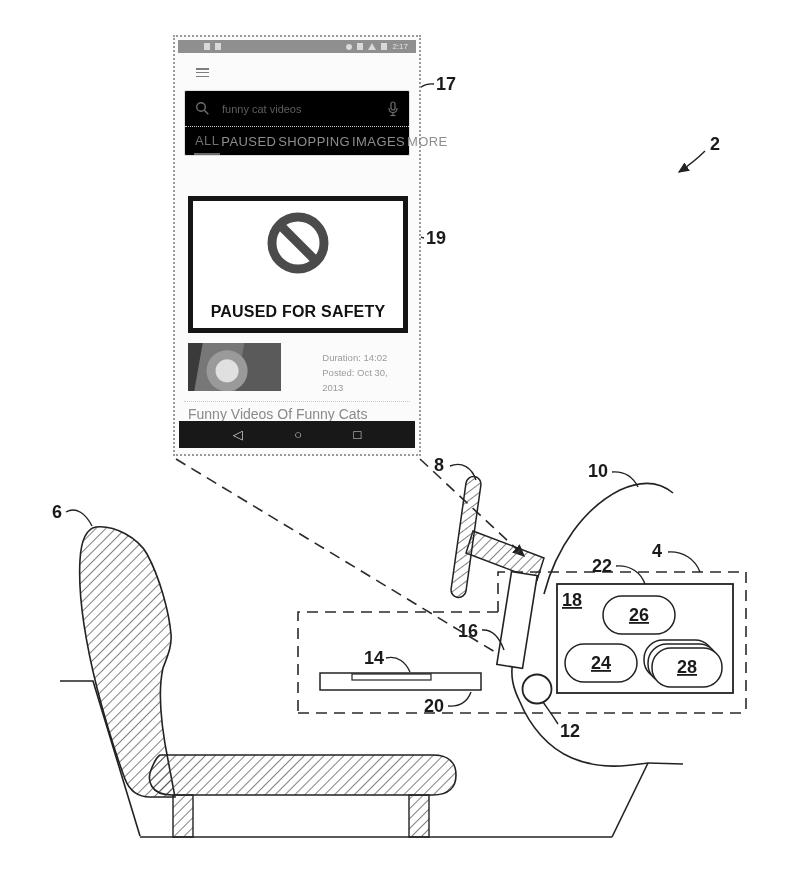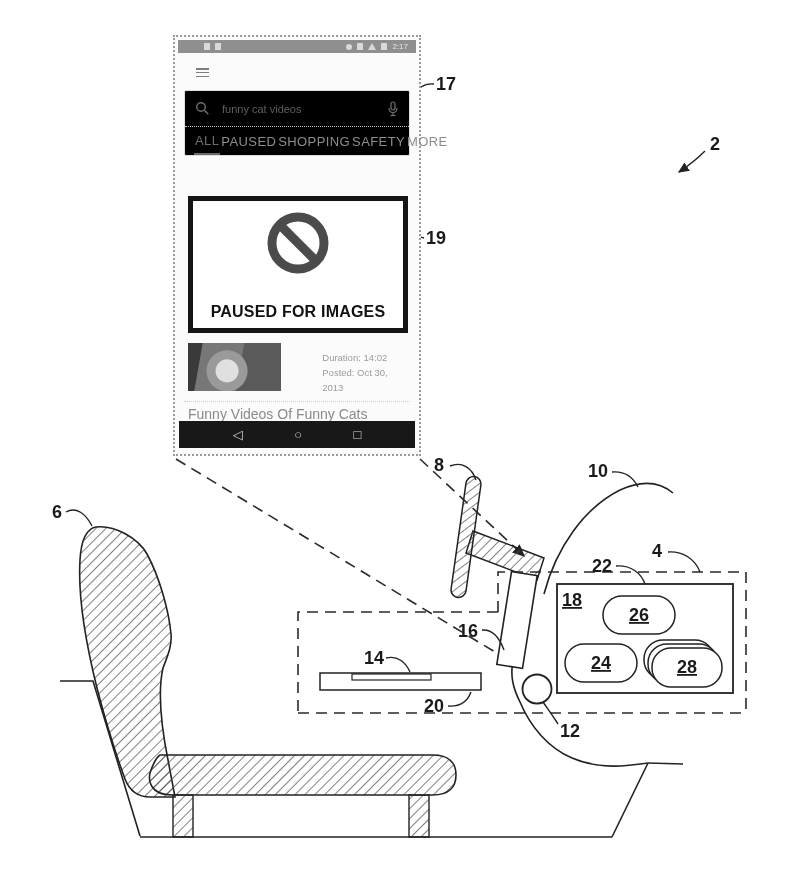--- a/index.html
+++ b/index.html
@@ -171,32 +171,32 @@
           <rect x="4" y="1" width="4" height="8" rx="2" fill="none" stroke="#6e6e6e" stroke-width="1.2"></rect>
           <path d="M2,7 C2,10 4,11.5 6,11.5 C8,11.5 10,10 10,7" fill="none" stroke="#6e6e6e" stroke-width="1.2"></path>
           <line x1="6" y1="11.5" x2="6" y2="14" stroke="#6e6e6e" stroke-width="1.2"></line>
           <line x1="3.5" y1="14.5" x2="8.5" y2="14.5" stroke="#6e6e6e" stroke-width="1.2"></line>
         </svg>
       </div>
       <div class="tabs-row">
         <span class="tab active">ALL</span>
         <span class="tab">PAUSED</span>
         <span class="tab">SHOPPING</span>
-        <span class="tab">SAFETY</span>
+        <span class="tab">IMAGES</span>
         <span class="tab">MORE</span>
       </div>
     </div>
 
 
     <div class="video-box">
       <svg class="no-icon" width="64" height="64" viewBox="0 0 64 64">
         <circle cx="32" cy="32" r="26" fill="none" stroke="#4b4b4b" stroke-width="9"></circle>
         <line x1="14" y1="14" x2="50" y2="50" stroke="#4b4b4b" stroke-width="9"></line>
       </svg>
-      <div class="paused-text">PAUSED FOR IMAGES</div>
+      <div class="paused-text">PAUSED FOR SAFETY</div>
     </div>
 
     <div class="thumb-row">
       <div class="thumb"></div>
       <div class="thumb-meta">
         <div>Duration: 14:02</div>
         <div>Posted: Oct 30, 2013</div>
       </div>
     </div>
 

